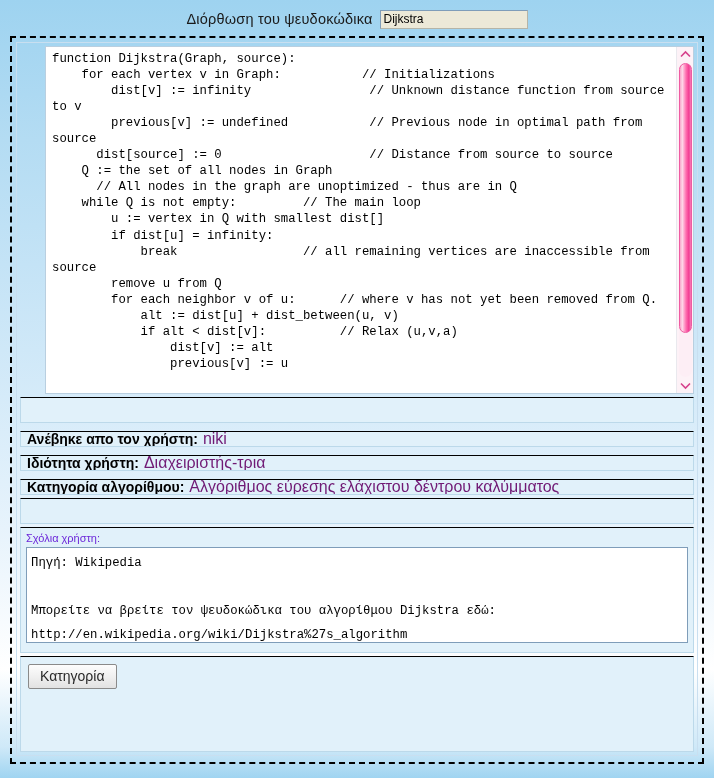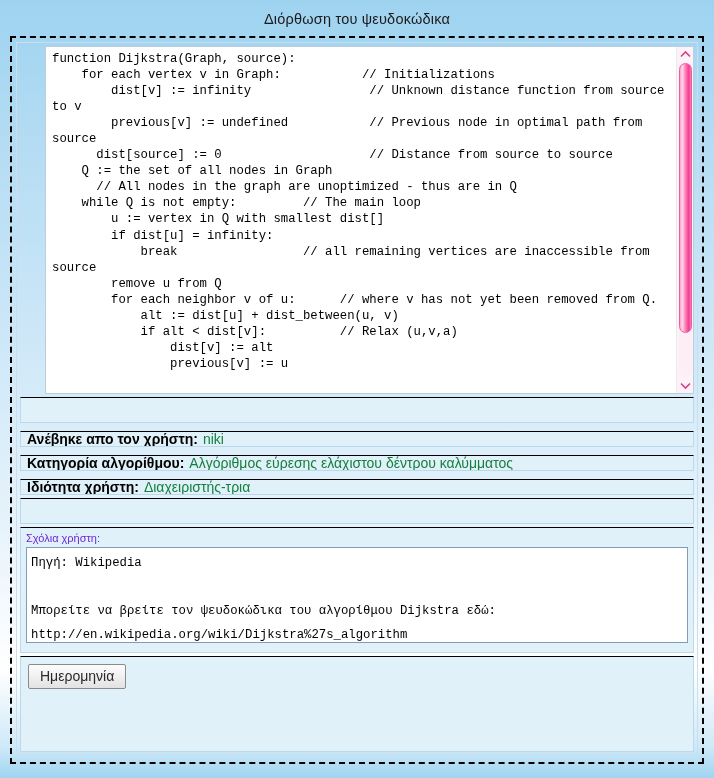--- a/index.html
+++ b/index.html
@@ -169,22 +169,22 @@
     padding: 0 6px;
     white-space: nowrap;
     overflow: hidden;
   }
   .meta-label {
     font-weight: bold;
     font-size: 14px;
     color: #000;
   }
   .meta-value {
-    font-size: 14px;
-    color: #15803d;
+    font-size: 16px;
+    color: #701a75;
     margin-left: 5px;
   }
 
   
   .comments-block {
     background: #e1f1fa;
     border: 1px solid #bcd9ea;
     border-top: 1px solid #000;
     margin-top: 3px;
     padding: 4px 5px 6px 5px;
@@ -234,20 +234,21 @@
     color: #2a2a2a;
     padding: 3px 11px 4px 11px;
     cursor: pointer;
   }
 </style>
 </head>
 <body>
 
 <div class="page-header">
   <span class="header-title">Διόρθωση του ψευδοκώδικα</span>
+  <input class="title-input" type="text" value="Dijkstra" style="">
 </div>
 
 <div class="form-outer">
   <div class="form-inner">
 
     <div class="code-wrap">
       <textarea class="code-area" spellcheck="false" style="">function Dijkstra(Graph, source):
     for each vertex v in Graph:           // Initializations
         dist[v] := infinity                // Unknown distance function from source to v
         previous[v] := undefined           // Previous node in optimal path from source
@@ -283,37 +284,37 @@
 
     <div class="spacer-row"></div>
 
     <div class="meta-row">
       <span class="meta-label">Ανέβηκε απο τον χρήστη:</span>
       <span class="meta-value">niki</span>
     </div>
 
 
     <div class="meta-row">
+      <span class="meta-label">Ιδιότητα χρήστη:</span>
+      <span class="meta-value">Διαχειριστής-τρια</span>
+    </div>
+
+    <div class="meta-row">
       <span class="meta-label">Κατηγορία αλγορίθμου:</span>
       <span class="meta-value">Αλγόριθμος εύρεσης ελάχιστου δέντρου καλύμματος</span>
-    </div>
-
-    <div class="meta-row">
-      <span class="meta-label">Ιδιότητα χρήστη:</span>
-      <span class="meta-value">Διαχειριστής-τρια</span>
     </div>
 
     <div class="spacer-row"></div>
 
     <div class="comments-block">
       <div class="comments-label">Σχόλια χρήστη:</div>
       <textarea class="comments-area" spellcheck="false" style="">Πηγή: Wikipedia
 
 Μπορείτε να βρείτε τον ψευδοκώδικα του αλγορίθμου Dijkstra εδώ:
 http://en.wikipedia.org/wiki/Dijkstra%27s_algorithm</textarea>
     </div>
 
     <div class="submit-row">
-      <button class="submit-btn">Ημερομηνία</button>
+      <button class="submit-btn">Κατηγορία</button>
     </div>
 
   </div>
 </div>
 
 </body></html>

